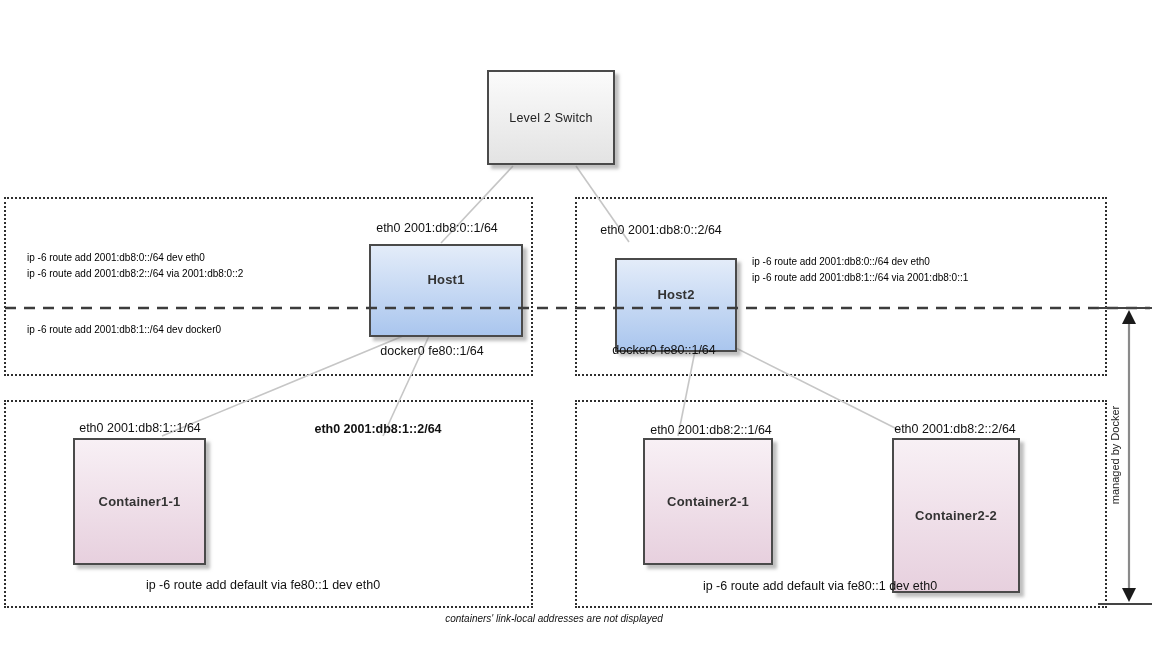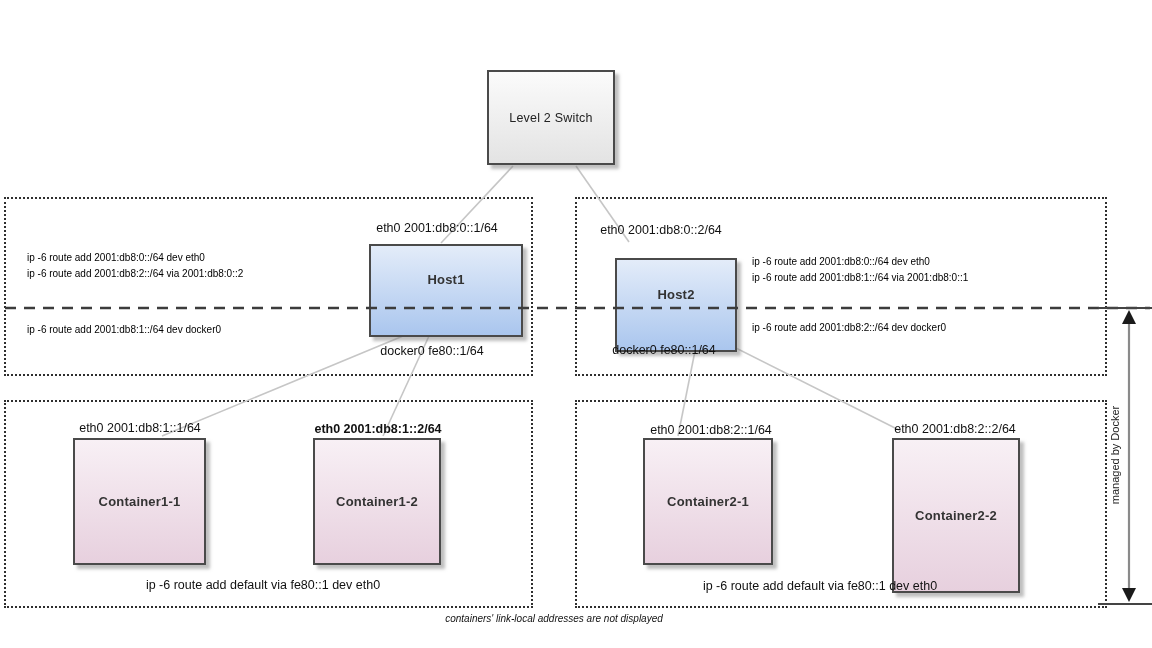--- a/index.html
+++ b/index.html
@@ -100,23 +100,20 @@
   <div class="node host" style="left:369px; top:244px; width:154px; height:93px;">
     <span class="name">Host1</span>
   </div>
   <div class="node host" style="left:603px; top:258px; width:122px; height:94px;margin-left:12px;">
     <span class="name">Host2</span>
   </div>
 
   <div class="node container" style="left:73px; top:438px; width:133px; height:127px;">
     <span>Container1-1</span>
   </div>
-  <div class="node container" style="left:313px; top:438px; width:128px; height:127px;">
-    <span>Container1-2</span>
-  </div>
   <div class="node container" style="left:643px; top:438px; width:130px; height:127px;">
     <span>Container2-1</span>
   </div>
   <div class="node container" style="left:892px; top:438px; width:128px; height:155px;">
     <span>Container2-2</span>
   </div>
 
   <svg class="layer overlay" width="1152" height="648">
     <line class="dashed-line" x1="5" y1="308" x2="1150" y2="308" stroke-dasharray="11 8"></line>
     <line class="tick" x1="1098" y1="308" x2="1152" y2="308"></line>
@@ -138,21 +135,20 @@
   <div class="route-block" style="left:27px; top:250px;">
     <div>ip -6 route add 2001:db8:0::/64 dev eth0</div>
     <div>ip -6 route add 2001:db8:2::/64 via 2001:db8:0::2</div>
   </div>
   <div class="route-block" style="left:27px; top:322px;">ip -6 route add 2001:db8:1::/64 dev docker0</div>
 
   <div class="route-block" style="left:752px; top:254px;">
     <div>ip -6 route add 2001:db8:0::/64 dev eth0</div>
     <div>ip -6 route add 2001:db8:1::/64 via 2001:db8:0::1</div>
   </div>
-  <div class="route-block" style="left:752px; top:320px;">ip -6 route add 2001:db8:2::/64 dev docker0</div>
 
   <div class="route-centered" style="left:263px; top:578px;">ip -6 route add default via fe80::1 dev eth0</div>
   <div class="route-centered" style="left:820px; top:579px;">ip -6 route add default via fe80::1 dev eth0</div>
 
   <div class="managed-by">managed by Docker</div>
   <div class="footnote" style="left:554px; top:613px;">containers' link-local addresses are not displayed</div>
 
 </div>
 
 </body></html>

